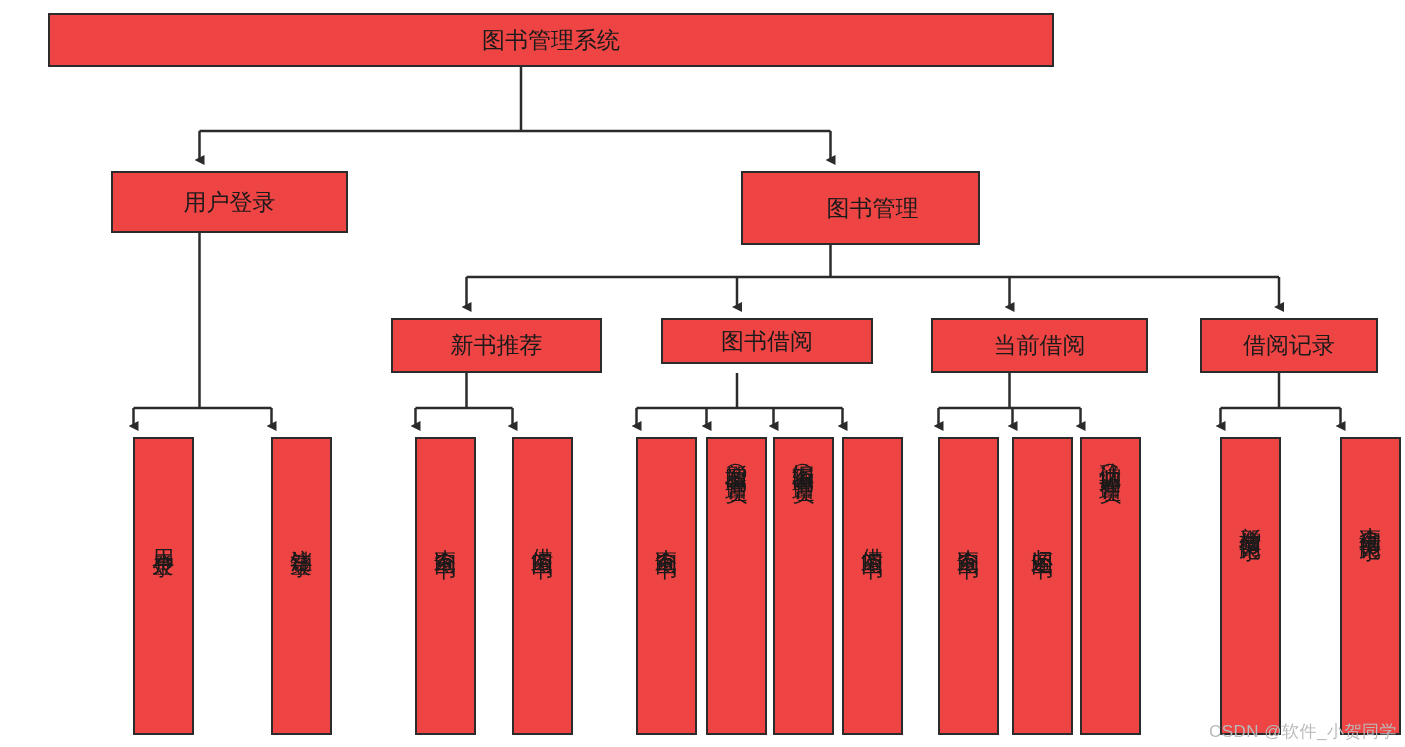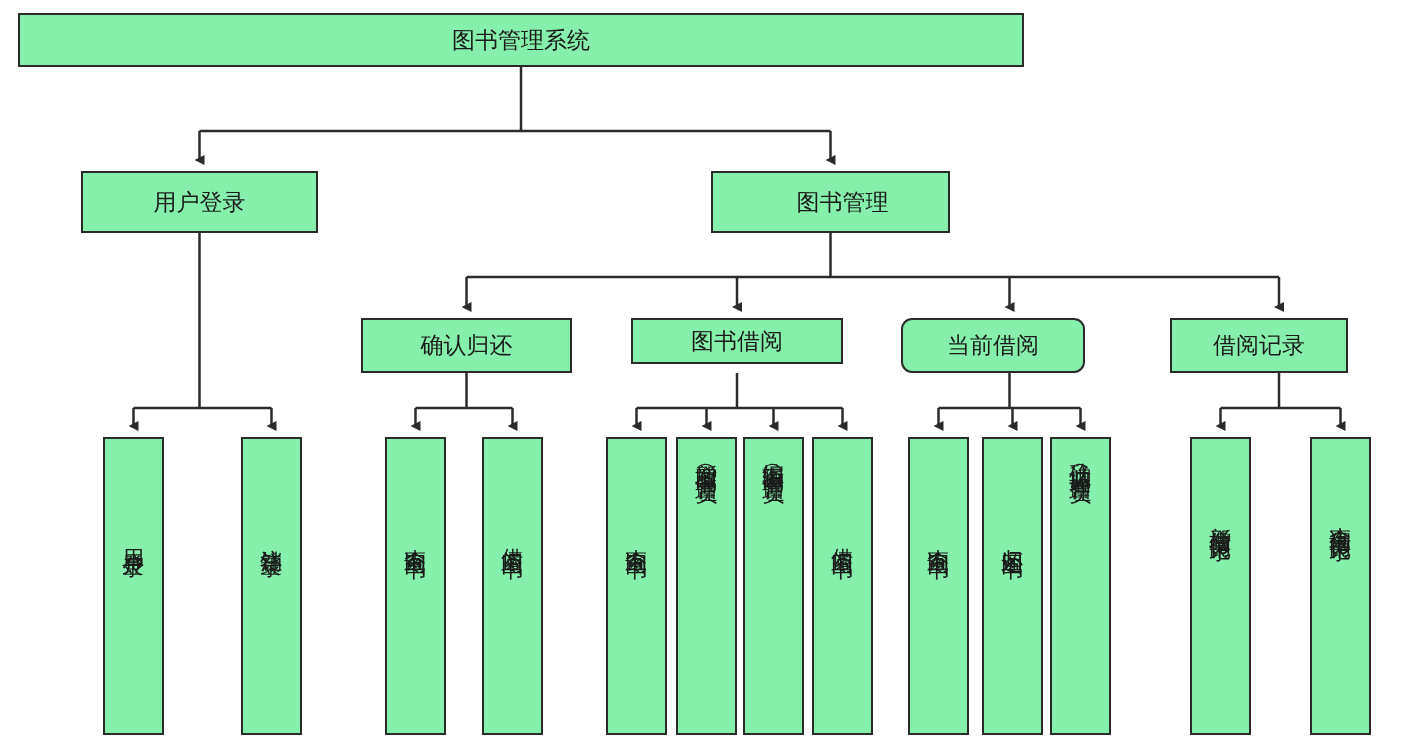--- a/index.html
+++ b/index.html
@@ -22,26 +22,27 @@
   svg.edges {
     position: absolute;
     left: 0;
     top: 0;
     width: 1405px;
     height: 747px;
   }
   .node {
     position: absolute;
     box-sizing: border-box;
-    background: #86efac;
+    background: #ef4444;
     border: 2.5px solid #2b2b2b;
     display: flex;
     align-items: center;
     justify-content: center;
     overflow: hidden;
+    margin-left: 30px;
   }
   .node .label {
     color: #1a1a1a;
     line-height: 1.16;
     text-align: center;
     white-space: nowrap;
   }
   .node.horizontal .label {
     font-size: 23px;
   }
@@ -121,30 +122,30 @@
       </g>
   </svg>
 
   <div id="node-layer">
       <div class="node horizontal" style="left: 18px; top: 13px; width: 1006px; height: 54px;">
         <div class="label">图书管理系统</div>
       </div>
       <div class="node horizontal" style="left: 81px; top: 171px; width: 237px; height: 62px;">
         <div class="label">用户登录</div>
       </div>
-      <div class="node horizontal" style="left: 711px; top: 171px; width: 239px; height: 62px; padding-left: 24px;">
+      <div class="node horizontal" style="left: 711px; top: 171px; width: 239px; height: 74px; padding-left: 24px;">
         <div class="label">图书管理</div>
       </div>
       <div class="node horizontal" style="left: 361px; top: 318px; width: 211px; height: 55px;">
-        <div class="label">确认归还</div>
+        <div class="label">新书推荐</div>
       </div>
       <div class="node horizontal" style="left: 631px; top: 318px; width: 212px; height: 46px;">
         <div class="label">图书借阅</div>
       </div>
-      <div class="node horizontal" style="left: 901px; top: 318px; width: 184px; height: 55px; border-radius: 11px;">
+      <div class="node horizontal" style="left: 901px; top: 318px; width: 217px; height: 55px;">
         <div class="label">当前借阅</div>
       </div>
       <div class="node horizontal" style="left: 1170px; top: 318px; width: 178px; height: 55px;">
         <div class="label">借阅记录</div>
       </div>
       <div class="node vertical lower" style="left: 103px; top: 437px; width: 61px; height: 298px;">
         <div class="label">用户登录</div>
       </div>
       <div class="node vertical lower" style="left: 241px; top: 437px; width: 61px; height: 298px;">
         <div class="label">注销登录</div>
@@ -177,13 +178,14 @@
         <div class="label">确认归还（管理员）</div>
       </div>
       <div class="node vertical mid" style="left: 1190px; top: 437px; width: 61px; height: 298px;">
         <div class="label">新增借阅记录</div>
       </div>
       <div class="node vertical mid" style="left: 1310px; top: 437px; width: 61px; height: 298px;">
         <div class="label">查询借阅记录</div>
       </div>
     </div>
 
+  <div id="watermark">CSDN @软件_小贺同学</div>
 </div>
 
 </body></html>

